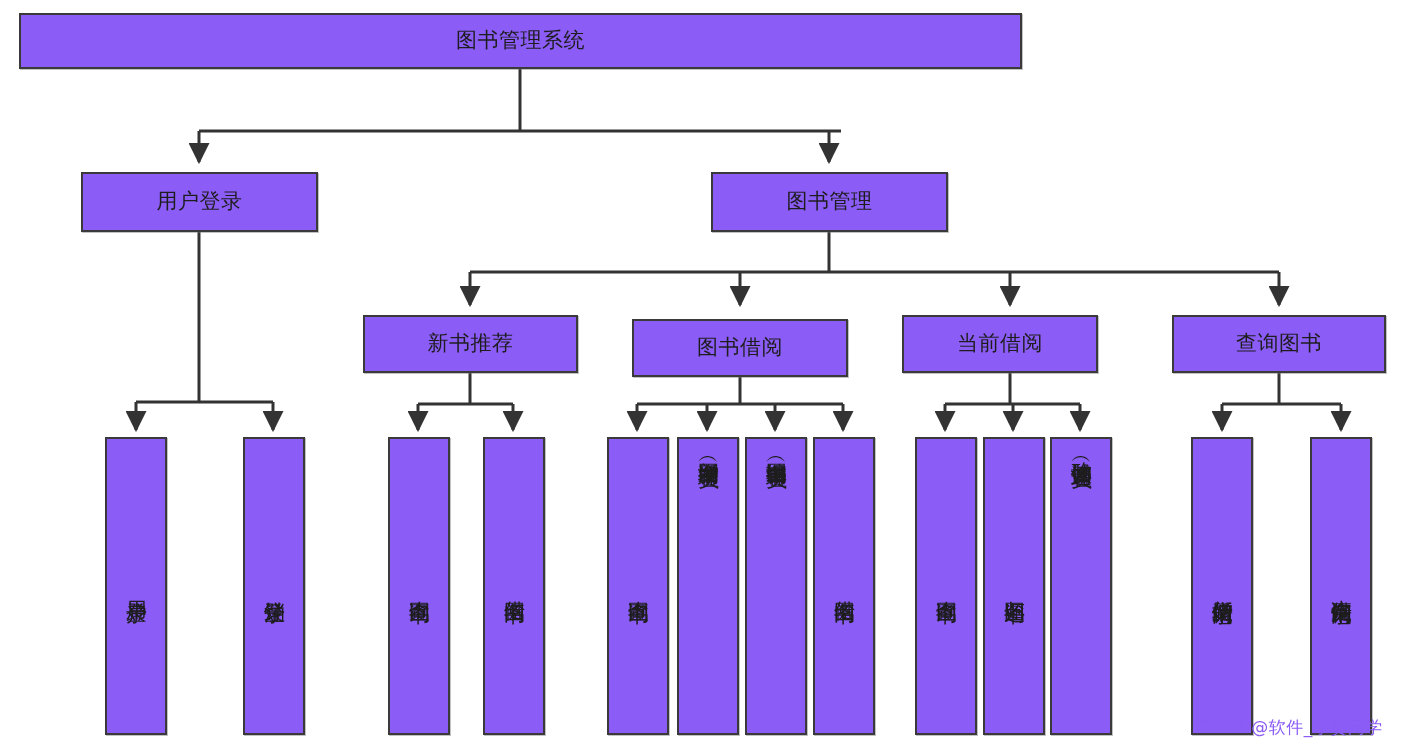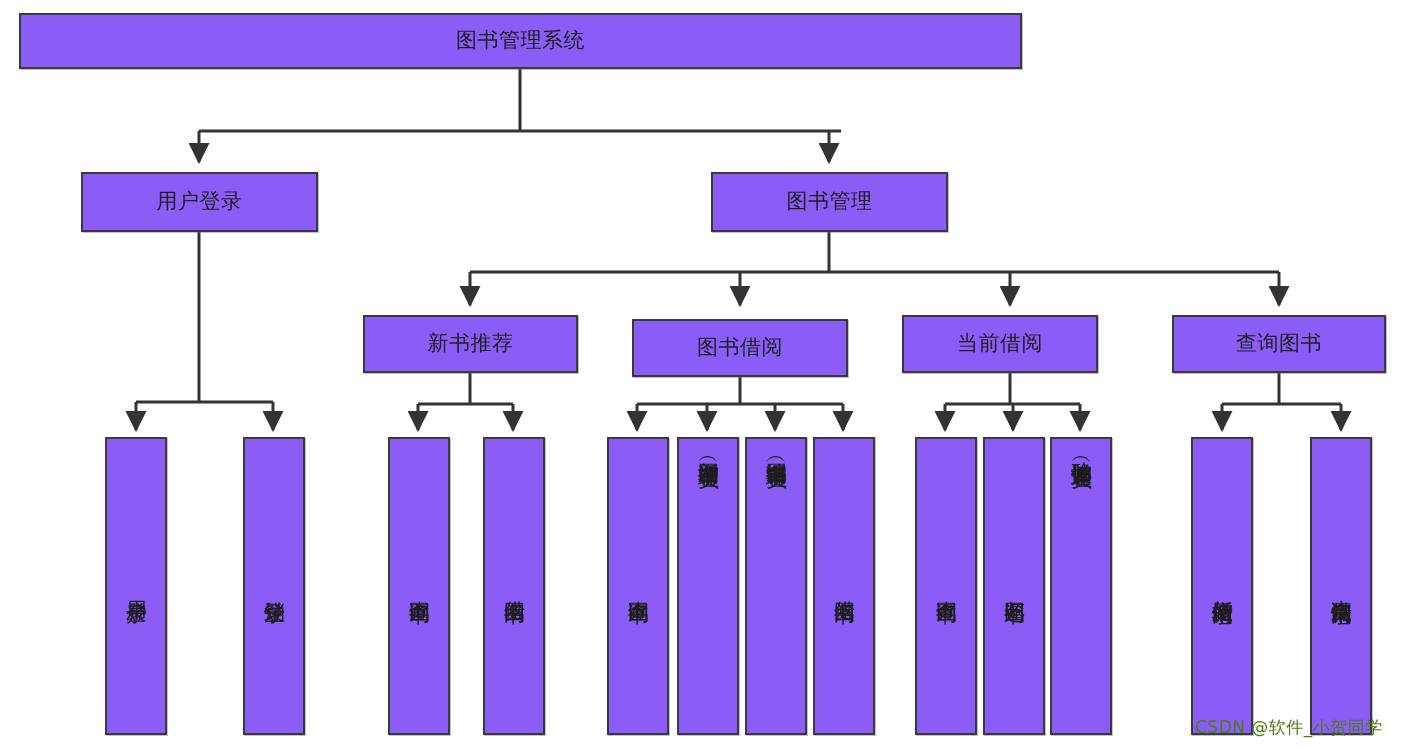--- a/index.html
+++ b/index.html
@@ -59,21 +59,21 @@
     letter-spacing: 1px;
     white-space: nowrap;
   }
   .node.vert.centered {
     align-items: center;
     padding-top: 0;
   }
   .watermark {
     position: absolute;
     font-size: 17px;
-    color: #4d7c0f;
+    color: #8b5cf6;
     letter-spacing: 0.5px;
     white-space: nowrap;
     font-family: "DejaVu Sans", "Liberation Sans", sans-serif;
   }
 </style>
 </head>
 <body>
 
 <div id="canvas">
 

